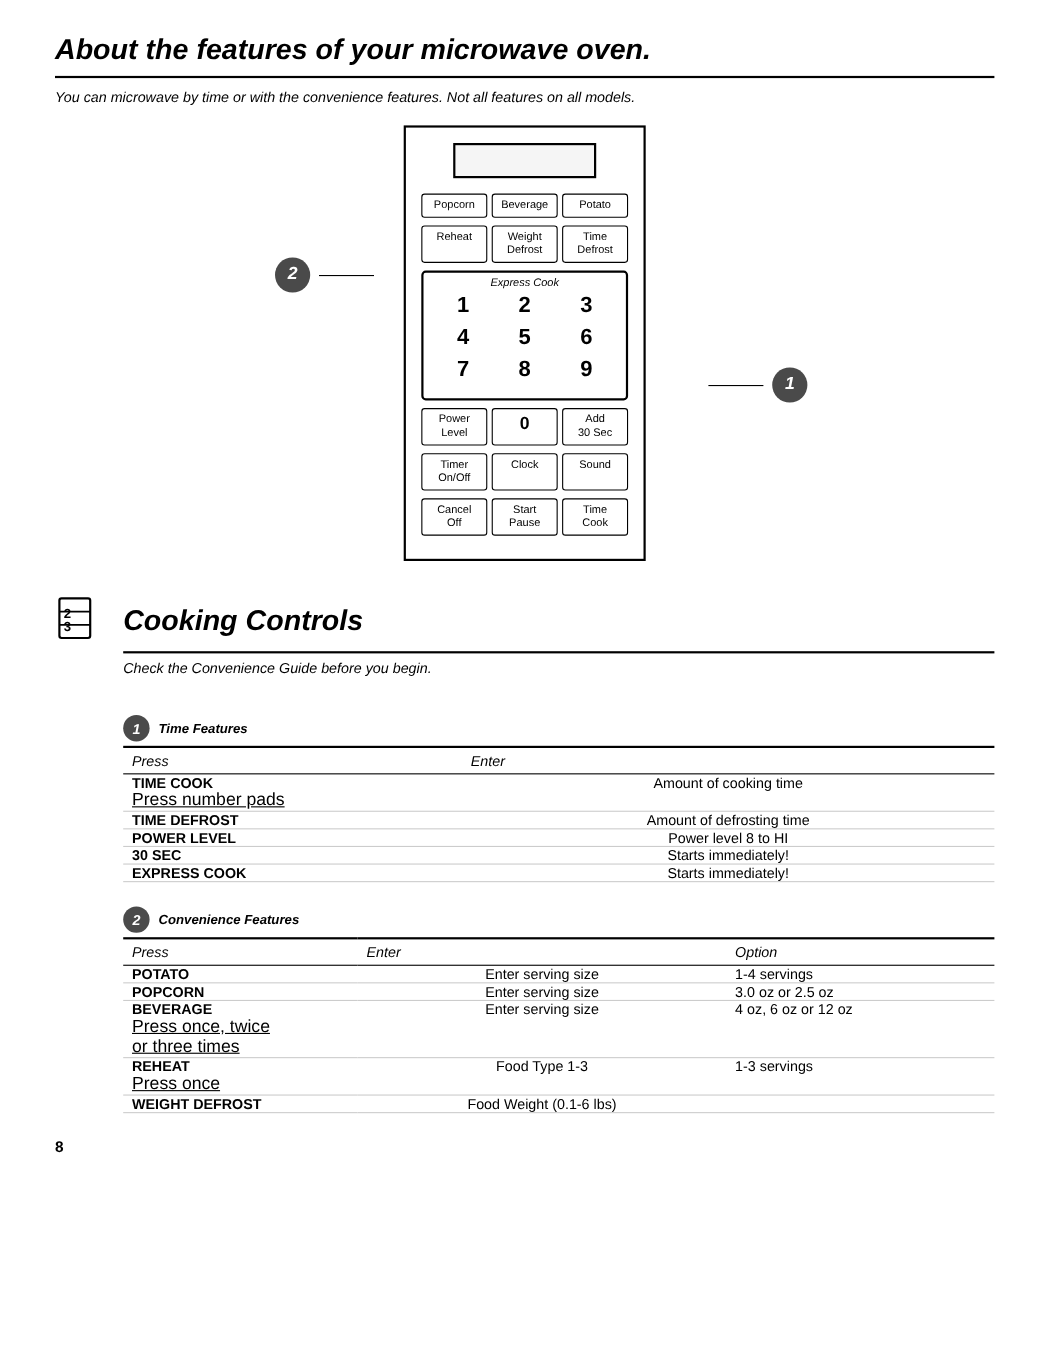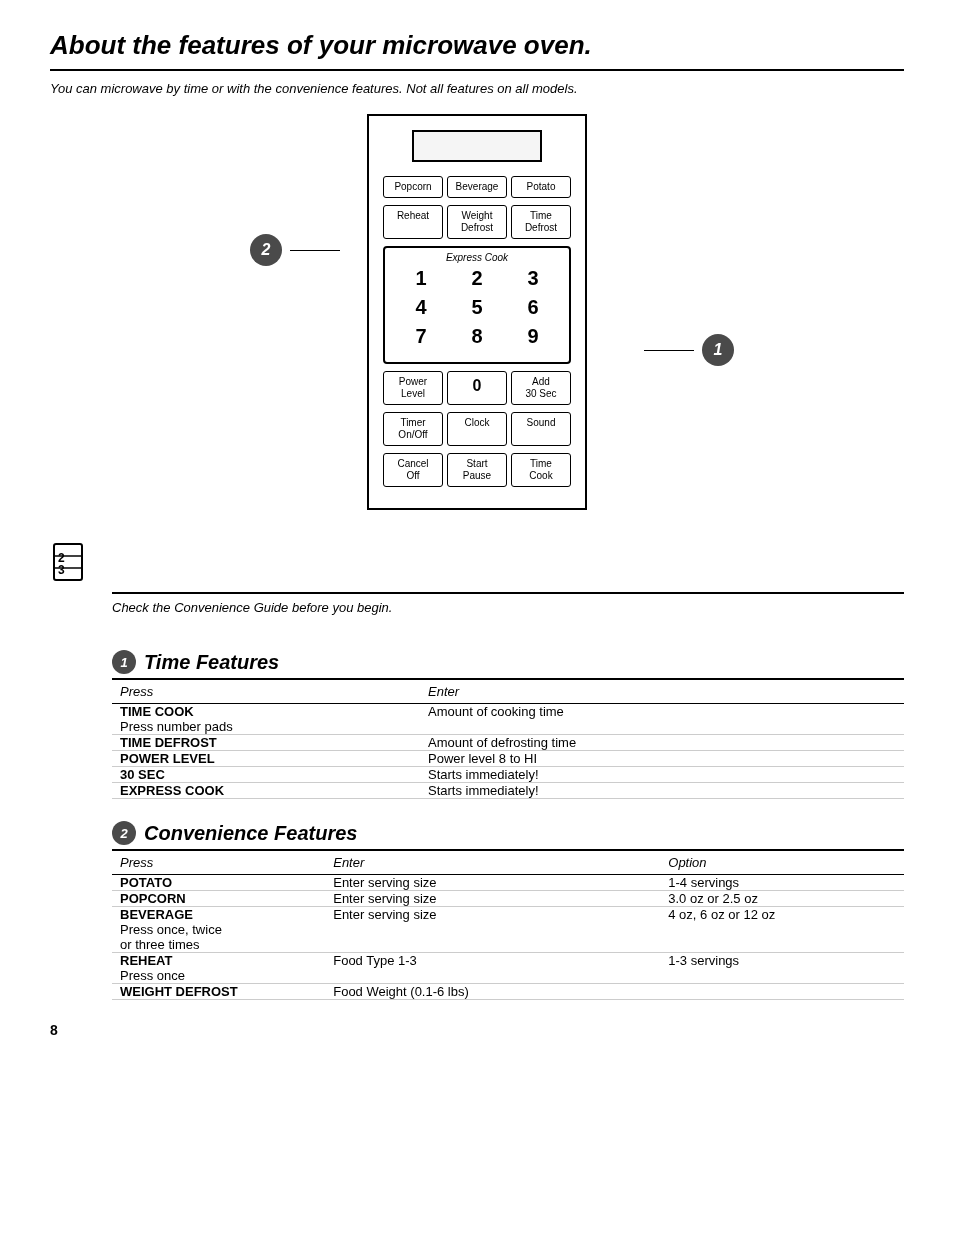--- a/index.html
+++ b/index.html
@@ -172,21 +172,21 @@
       color: #fff;
       font-size: 13px;
       font-weight: bold;
       font-style: italic;
       display: flex;
       align-items: center;
       justify-content: center;
       flex-shrink: 0;
     }
     .feature-title {
-      font-size: 20px;
+      font-size: 12px;
       font-style: italic;
       font-weight: bold;
     }
     .feature-table {
       width: 100%;
       border-collapse: collapse;
       font-size: 13px;
     }
     .feature-table thead tr {
       border-top: 2px solid #000;
@@ -204,28 +204,30 @@
     .feature-table td {
       padding: 0 8px;
       vertical-align: top;
     }
     .feature-table td.press-col {
       font-weight: bold;
       width: 140px;
     }
     .feature-table td.enter-col {
       width: 220px;
+      text-align: center;
     }
     .feature-table td.option-col {
       width: 160px;
       margin-top: 40px;
     }
     .sub-text {
       font-weight: normal;
-      font-size: 13px;
+      font-size: 16px;
+      text-decoration: underline;
     }
 
     
     .page-number {
       margin-top: 20px;
       font-size: 14px;
       font-weight: bold;
     }
   </style>
 </head>
@@ -304,20 +306,21 @@
 <div class="cooking-controls-header">
 
   <svg class="cooking-controls-icon" viewBox="0 0 48 48" xmlns="http://www.w3.org/2000/svg">
 
     <rect x="4" y="4" width="28" height="36" rx="2" fill="none" stroke="#000" stroke-width="2"></rect>
     <text x="8" y="22" font-size="12" font-weight="bold" fill="#000">2</text>
     <text x="8" y="34" font-size="12" font-weight="bold" fill="#000">3</text>
     <line x1="4" y1="16" x2="32" y2="16" stroke="#000" stroke-width="1.5"></line>
     <line x1="4" y1="28" x2="32" y2="28" stroke="#000" stroke-width="1.5"></line>
   </svg>
+  <h2 class="cooking-controls-title">Cooking Controls</h2>
 </div>
 <hr class="cooking-controls-divider">
 <p class="cooking-controls-subtitle">Check the Convenience Guide before you begin.</p>
 
 <div class="feature-section">
   <div class="feature-header">
     <div class="feature-number-circle">1</div>
     <span class="feature-title">Time Features</span>
   </div>
   <table class="feature-table">

